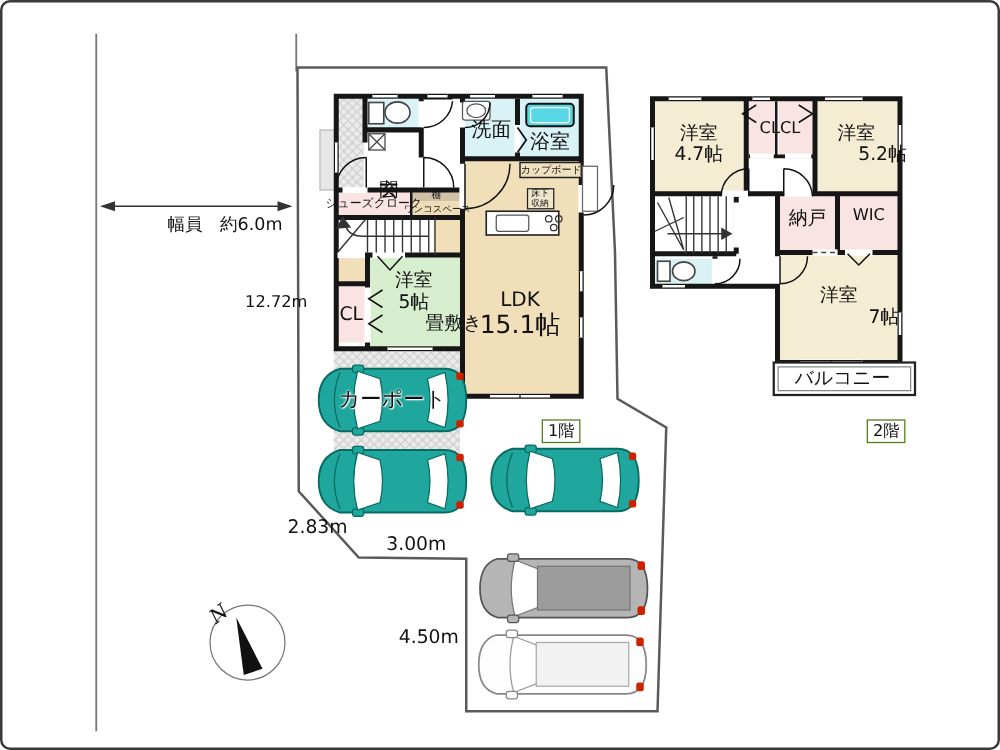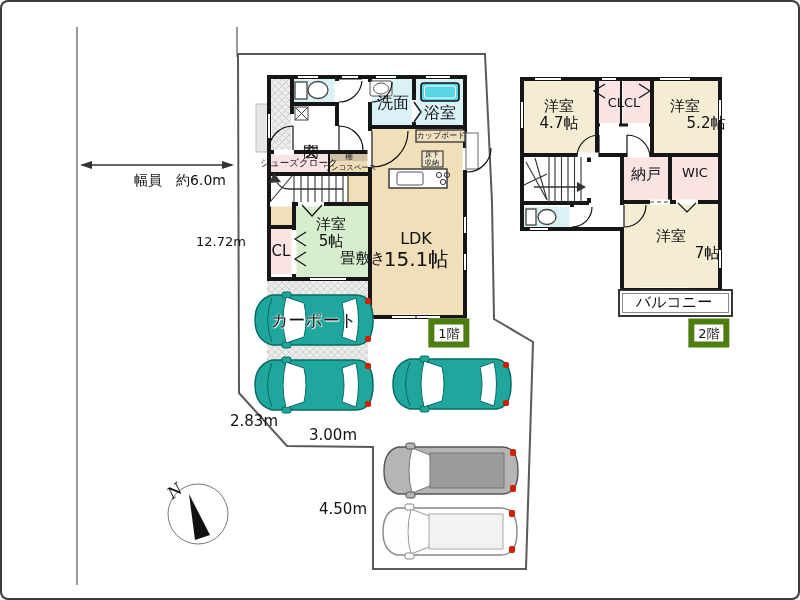--- a/index.html
+++ b/index.html
@@ -3,22 +3,22 @@
 <meta charset="utf-8">
 <style>
   html,body{margin:0;padding:0;background:#fff;}
   .stage{position:relative;width:800px;height:600px;box-sizing:border-box;
          border:2px solid #3a3a3a;border-radius:8px;background:#fff;overflow:hidden;
          font-family:"DejaVu Sans",sans-serif;color:#111;}
   .stage svg{position:absolute;left:0;top:0;}
   .lbl{position:absolute;transform:translate(-50%,-50%);white-space:nowrap;
        text-align:center;line-height:1.2;color:#111;}
   .lbl.vert{writing-mode:vertical-rl;letter-spacing:2px;}
-  .badge{position:absolute;transform:translate(-50%,-50%);border:6px solid #4d7c0f;
-         background:#fff;padding:0 4px;font-size:13px;line-height:17px;}
+  .badge{position:absolute;transform:translate(-50%,-50%);border:1px solid #4d7c0f;
+         background:#fff;padding:0 4px;font-size:13px;line-height:17px;margin-top:12px;}
   .tiny{font-size:7.5px;}
   .shadowed{text-shadow:0 0 2px #fff,0 0 2px #fff,1px 1px 1px #fff;}
 </style>
 </head>
 <body>
 
 <div class="stage">
 
 <svg width="800" height="600" viewBox="0 0 800 600">
   <defs>

